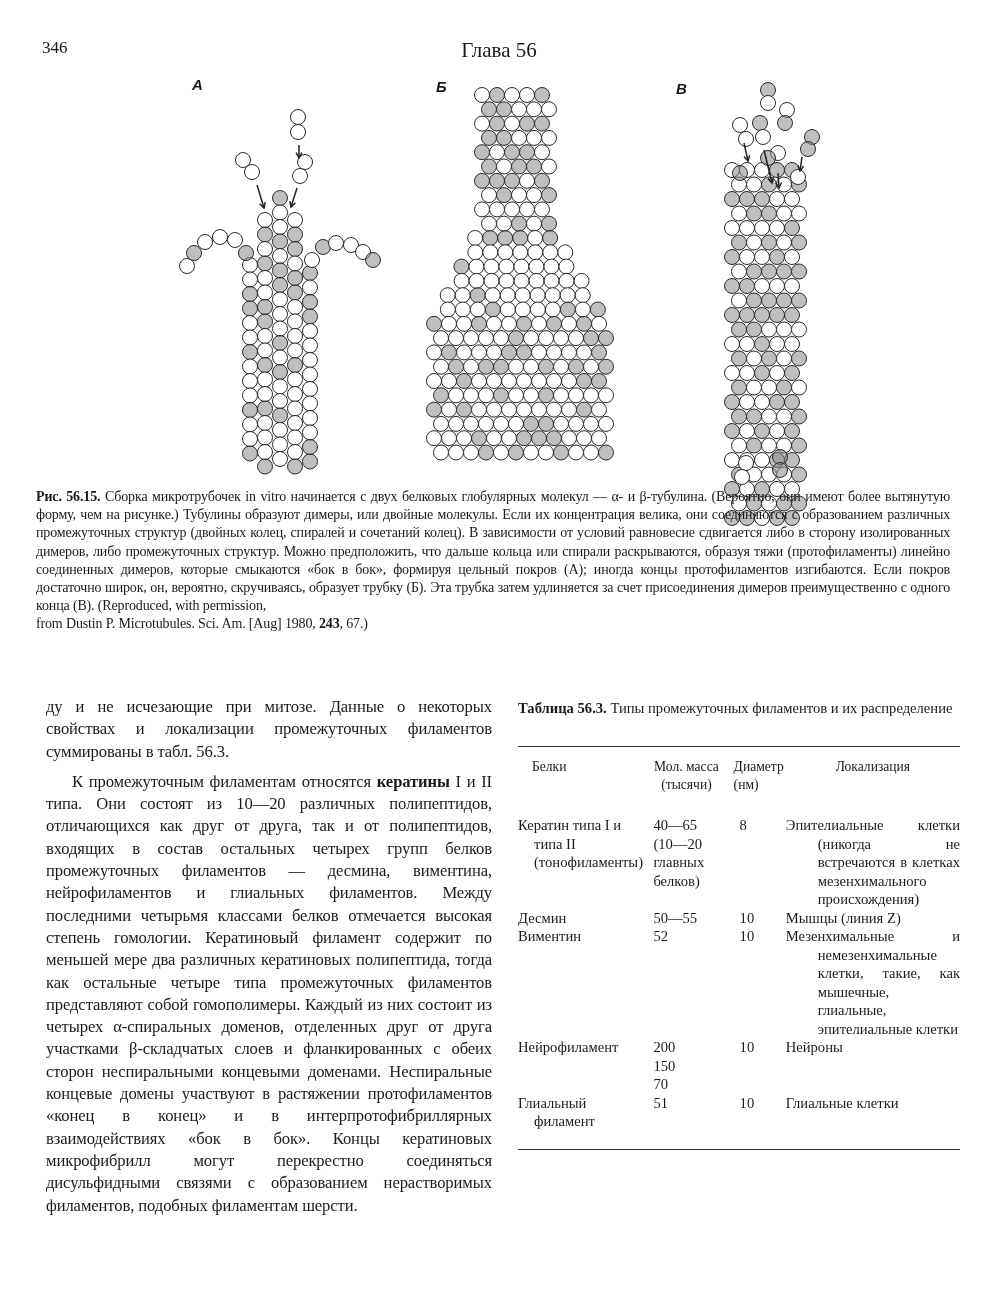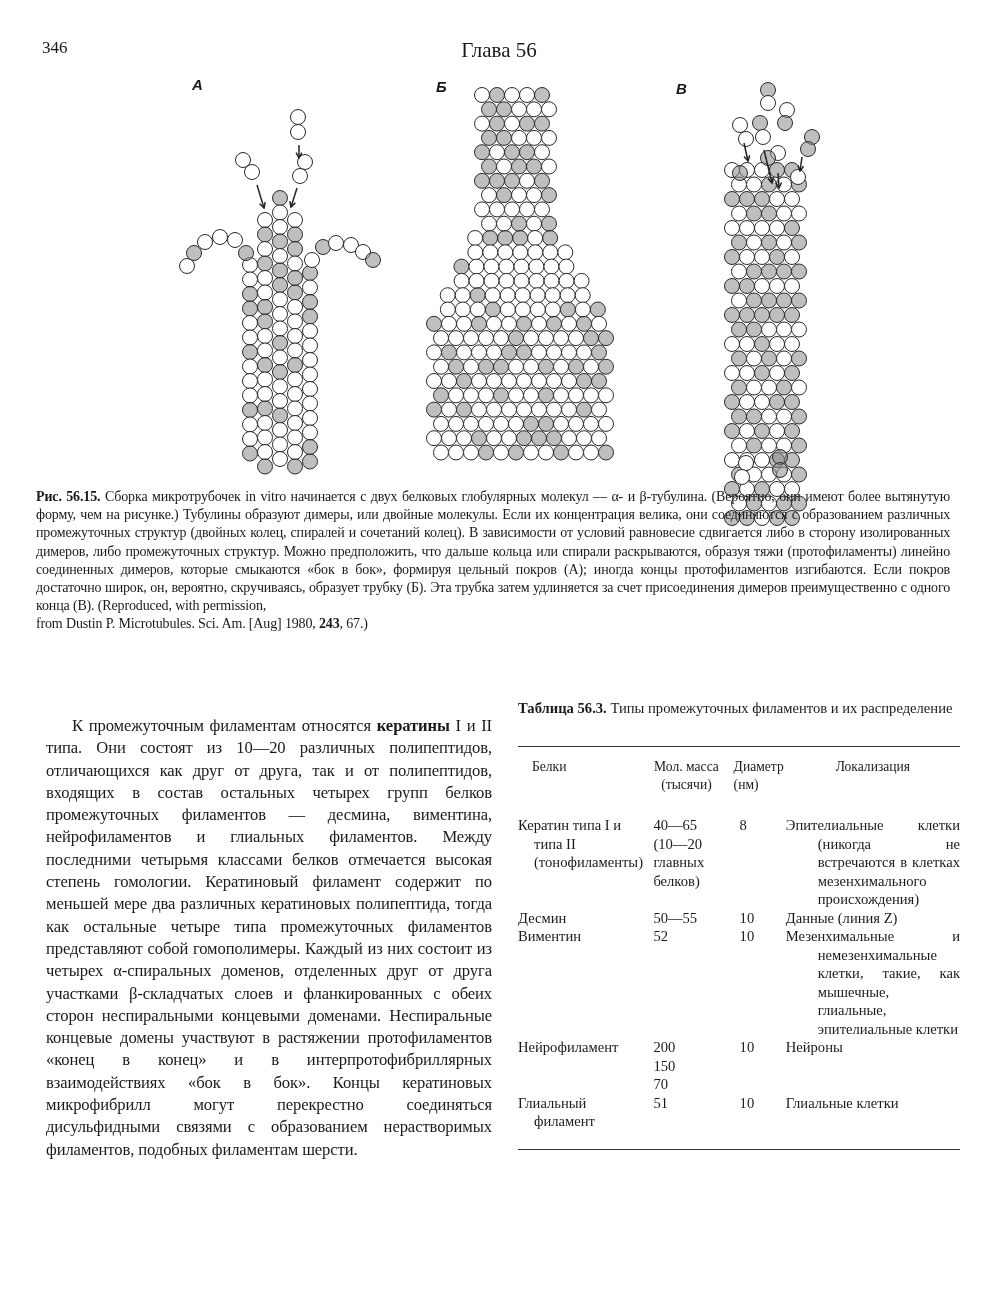--- a/index.html
+++ b/index.html
@@ -20,21 +20,21 @@
     font-size: 14px; line-height: 18.2px; text-align: justify; letter-spacing: -0.15px; margin-left: 6px;
   }
   .caption b { font-weight: bold; }
   .caption .last { display: block; text-align: left; }
 
   .body-col {
     position: absolute; top: 696px; left: 46px; width: 446px;
     font-size: 16.6px; line-height: 22.3px; text-align: justify; letter-spacing: -0.1px;
   }
   .body-col p { margin: 0; }
-  .body-col p.indent { text-indent: 26px; margin-top: 19px; }
+  .body-col p.indent { text-indent: 26px; margin-top: 8px; }
 
   .table-block { position: absolute; top: 700px; left: 518px; width: 442px; }
   .table-title { font-size: 14.6px; line-height: 17px; text-align: justify; }
   .table-title b { font-weight: bold; }
   .rule { border-top: 1.5px solid #333; }
   .rule.top { margin-top: 29px; }
   table { border-collapse: collapse; width: 100%; font-size: 14.6px; line-height: 18.5px; }
   th { font-weight: normal; vertical-align: top; padding: 0; }
   td { vertical-align: top; padding: 0; }
   thead th { padding-top: 11px; padding-bottom: 11px; font-size: 13.6px; line-height: 17.5px; }
@@ -548,20 +548,21 @@
     </svg>
 </div>
 
 <div class="caption">
   <b>Рис. 56.15.</b>
   <span>Сборка микротрубочек in vitro начинается с двух белковых глобулярных молекул — α- и β-тубулина. (Вероятно, они имеют более вытянутую форму, чем на рисунке.) Тубулины образуют димеры, или двойные молекулы. Если их концентрация велика, они соединяются с образованием различных промежуточных структур (двойных колец, спиралей и сочетаний колец). В зависимости от условий равновесие сдвигается либо в сторону изолированных димеров, либо промежуточных структур. Можно предположить, что дальше кольца или спирали раскрываются, образуя тяжи (протофиламенты) линейно соединенных димеров, которые смыкаются «бок в бок», формируя цельный покров (А); иногда концы протофиламентов изгибаются. Если покров достаточно широк, он, вероятно, скручиваясь, образует трубку (Б). Эта трубка затем удлиняется за счет присоединения димеров преимущественно с одного конца (В). (Reproduced, with permission,</span>
   <span class="last"><span>from Dustin P. Microtubules. Sci. Am. [Aug] 1980, </span><b>243</b><span>, 67.)</span></span>
 </div>
 
 <div class="body-col">
+  <p>ду и не исчезающие при митозе. Данные о некоторых свойствах и локализации промежуточных филаментов суммированы в табл. 56.3.</p>
   <p class="indent"><span>К промежуточным филаментам относятся </span><b>кератины</b><span> I и II типа. Они состоят из 10—20 различных полипептидов, отличающихся как друг от друга, так и от полипептидов, входящих в состав остальных четырех групп белков промежуточных филаментов — десмина, виментина, нейрофиламентов и глиальных филаментов. Между последними четырьмя классами белков отмечается высокая степень гомологии. Кератиновый филамент содержит по меньшей мере два различных кератиновых полипептида, тогда как остальные четыре типа промежуточных филаментов представляют собой гомополимеры. Каждый из них состоит из четырех α-спиральных доменов, отделенных друг от друга участками β-складчатых слоев и фланкированных с обеих сторон неспиральными концевыми доменами. Неспиральные концевые домены участвуют в растяжении протофиламентов «конец в конец» и в интерпротофибриллярных взаимодействиях «бок в бок». Концы кератиновых микрофибрилл могут перекрестно соединяться дисульфидными связями с образованием нерастворимых филаментов, подобных филаментам шерсти.</span></p>
 </div>
 
 <div class="table-block">
   <div class="table-title">
     <b>Таблица 56.3.</b>
     <span>Типы промежуточных филаментов и их распределение</span>
   </div>
   <div class="rule top"></div>
   <table>
@@ -582,21 +583,21 @@
           </td>
           <td class="c3" style="padding-left: 6px;">8</td>
           <td class="c4 loc" lang="ru" style="hyphens: auto;">Эпителиальные клетки (никогда не встречаются в клетках мезенхимального происхождения)</td>
         </tr>
         <tr>
           <td class="c1 hang" lang="ru" style="padding-right: 10px; hyphens: auto;">Десмин</td>
           <td class="c2" style="padding-right: 10px;">
             <span class="mass-line">50—55</span>
           </td>
           <td class="c3" style="padding-left: 6px;">10</td>
-          <td class="c4 loc" lang="ru" style="hyphens: auto;">Данные (линия Z)</td>
+          <td class="c4 loc" lang="ru" style="hyphens: auto;">Мышцы (линия Z)</td>
         </tr>
         <tr>
           <td class="c1 hang" lang="ru" style="padding-right: 10px; hyphens: auto;">Виментин</td>
           <td class="c2" style="padding-right: 10px;">
             <span class="mass-line">52</span>
           </td>
           <td class="c3" style="padding-left: 6px;">10</td>
           <td class="c4 loc" lang="ru" style="hyphens: auto;">Мезенхимальные и немезенхимальные клетки, такие, как мышечные, глиальные, эпителиальные клетки</td>
         </tr>
         <tr>

